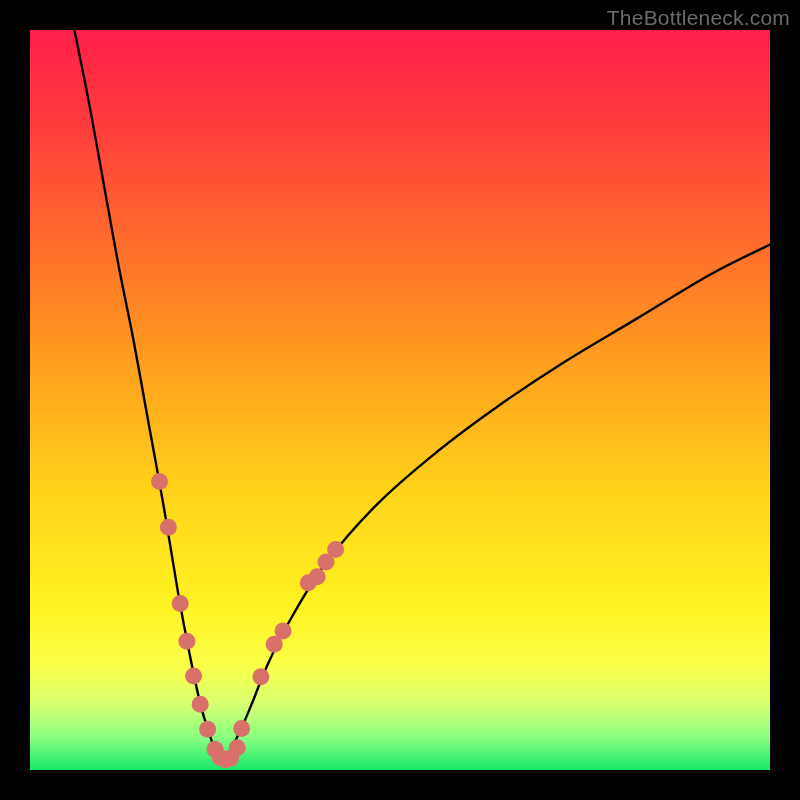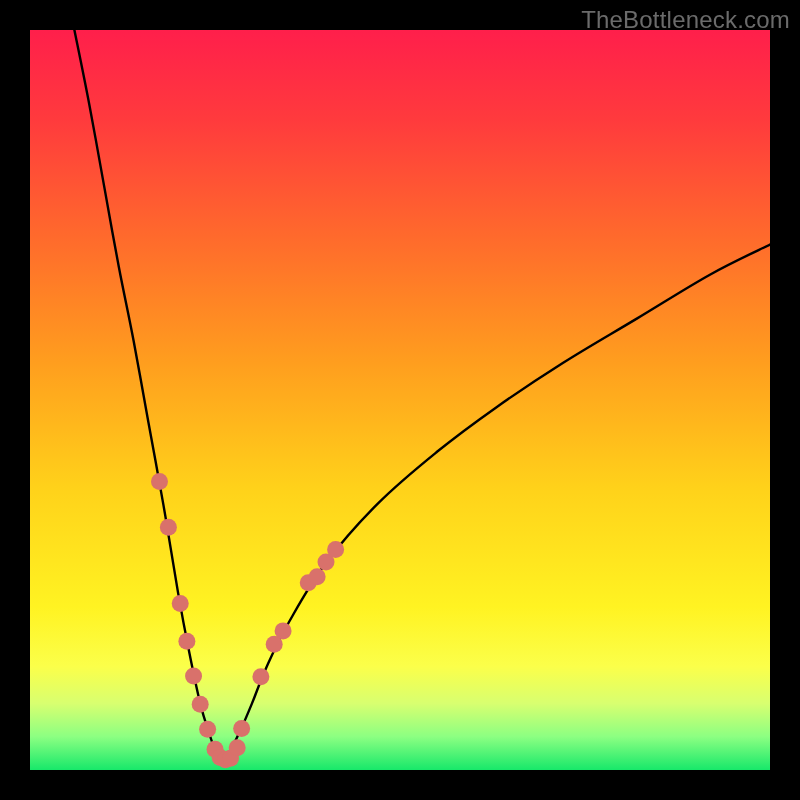--- a/index.html
+++ b/index.html
@@ -37,21 +37,21 @@
     left: 0;
     top: 0;
     width: 100%;
     height: 100%;
   }
   .watermark {
     position: absolute;
     top: 6px;
     right: 10px;
     color: #6b6b6b;
-    font-size: 24px;
+    font-size: 21px;
     font-weight: 500;
     letter-spacing: 0.2px;
     user-select: none;
   }
 </style>
 </head>
 <body>
 
 <div class="outer">
   <div class="watermark">TheBottleneck.com</div>

